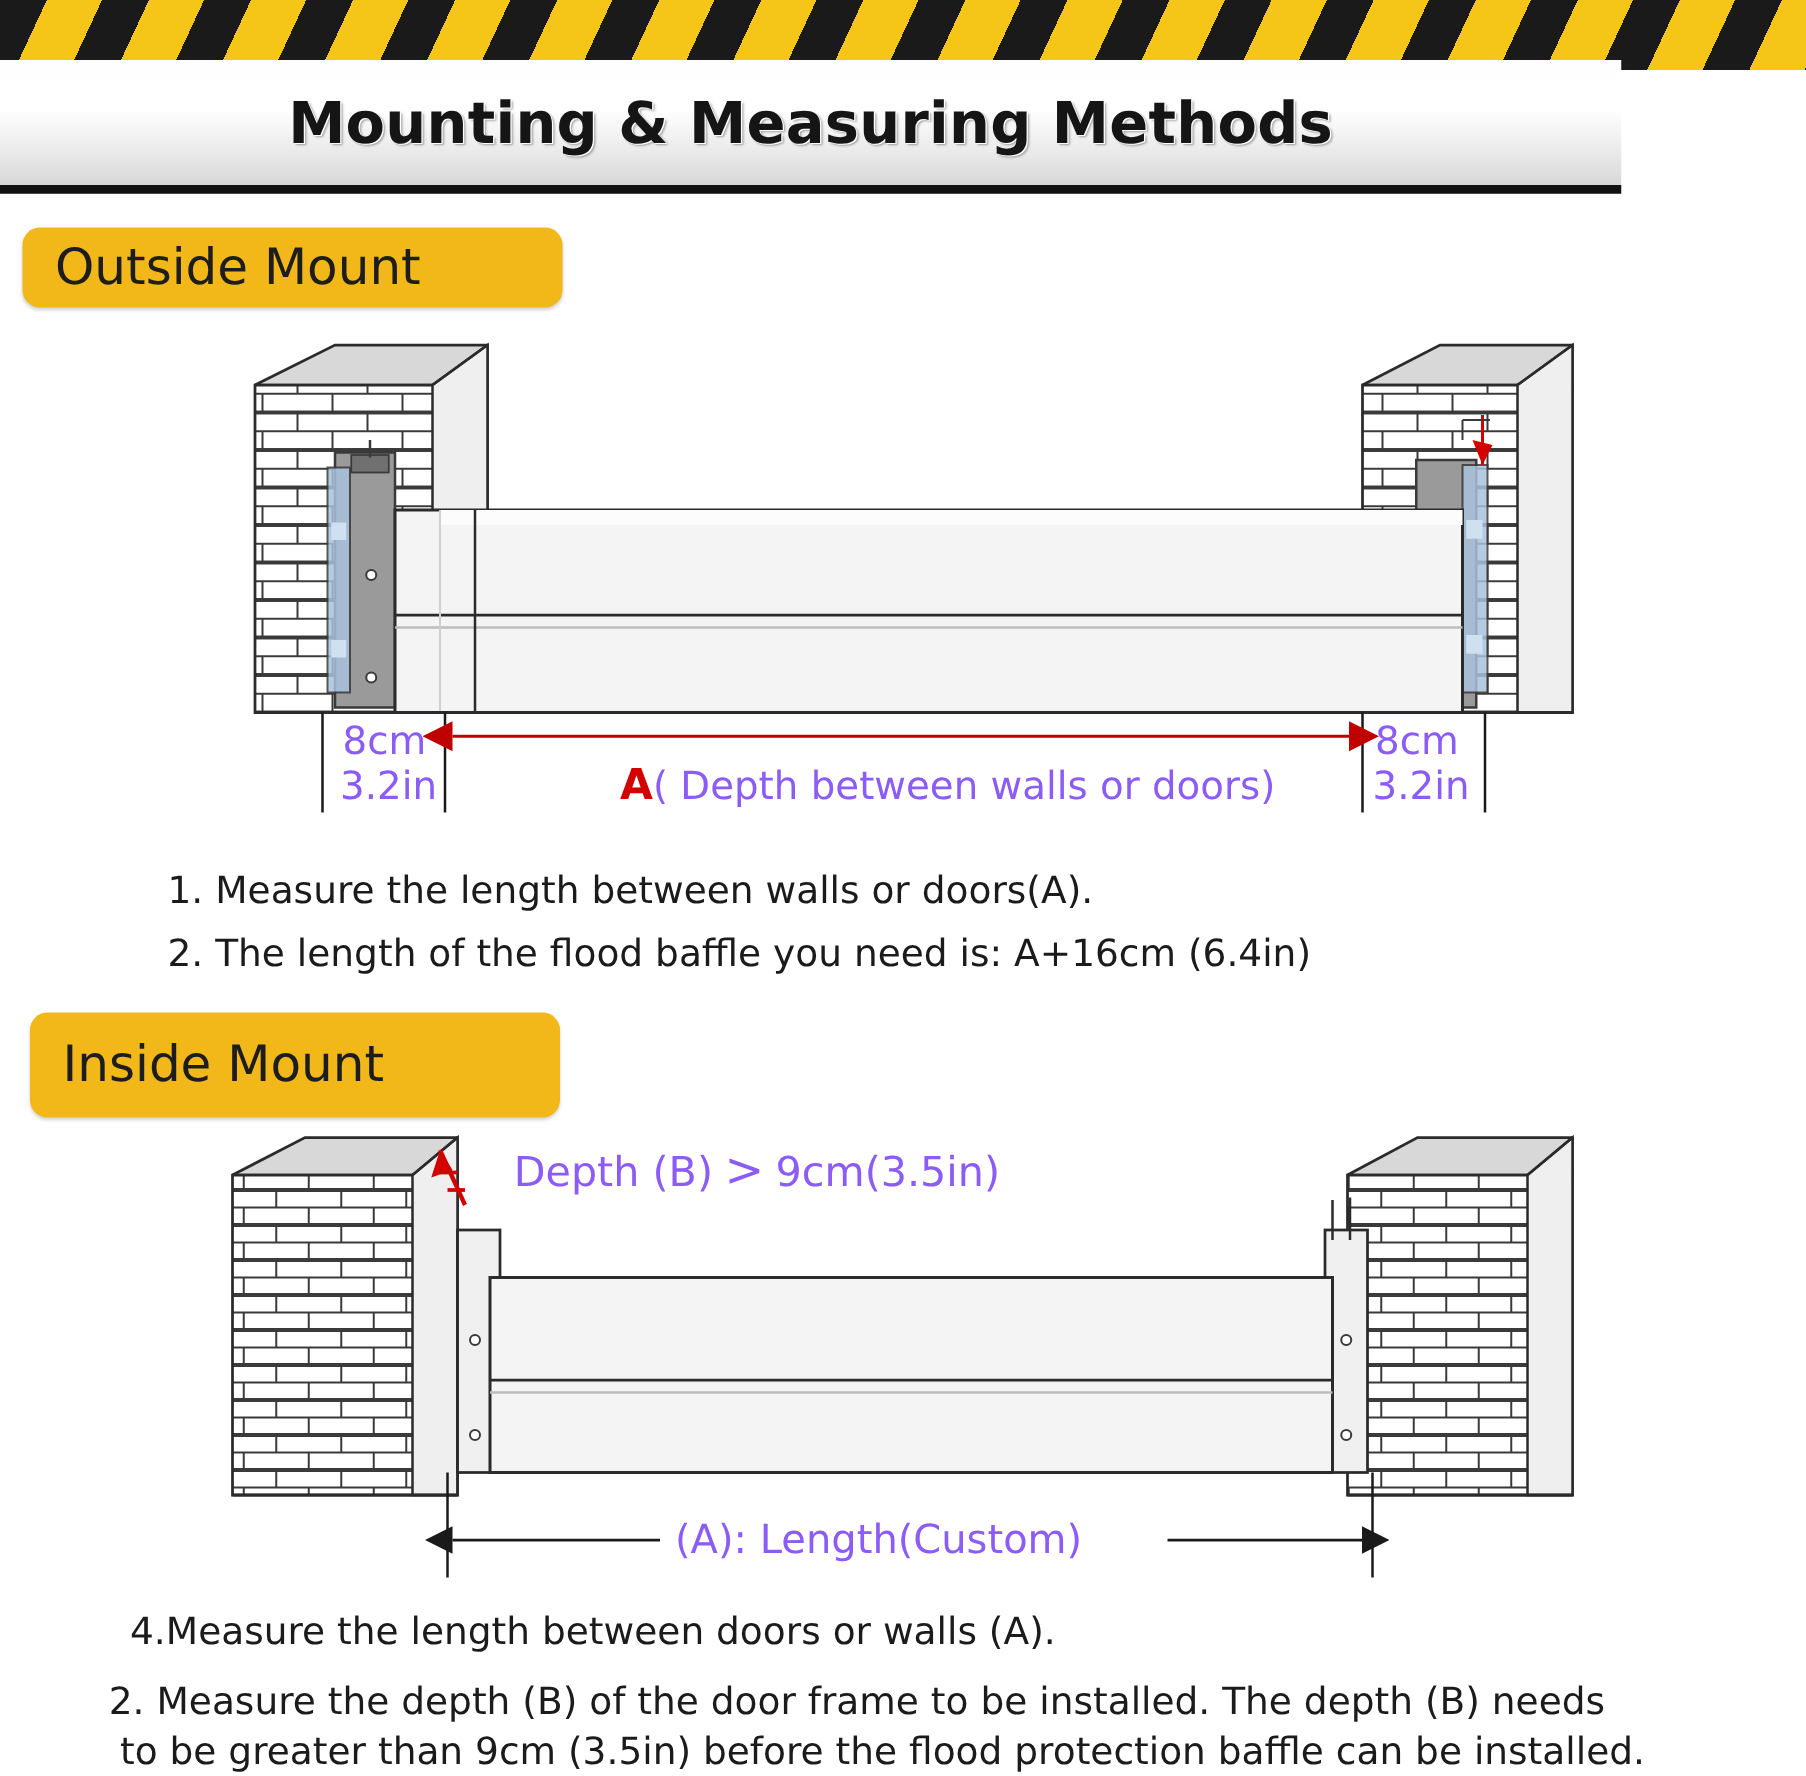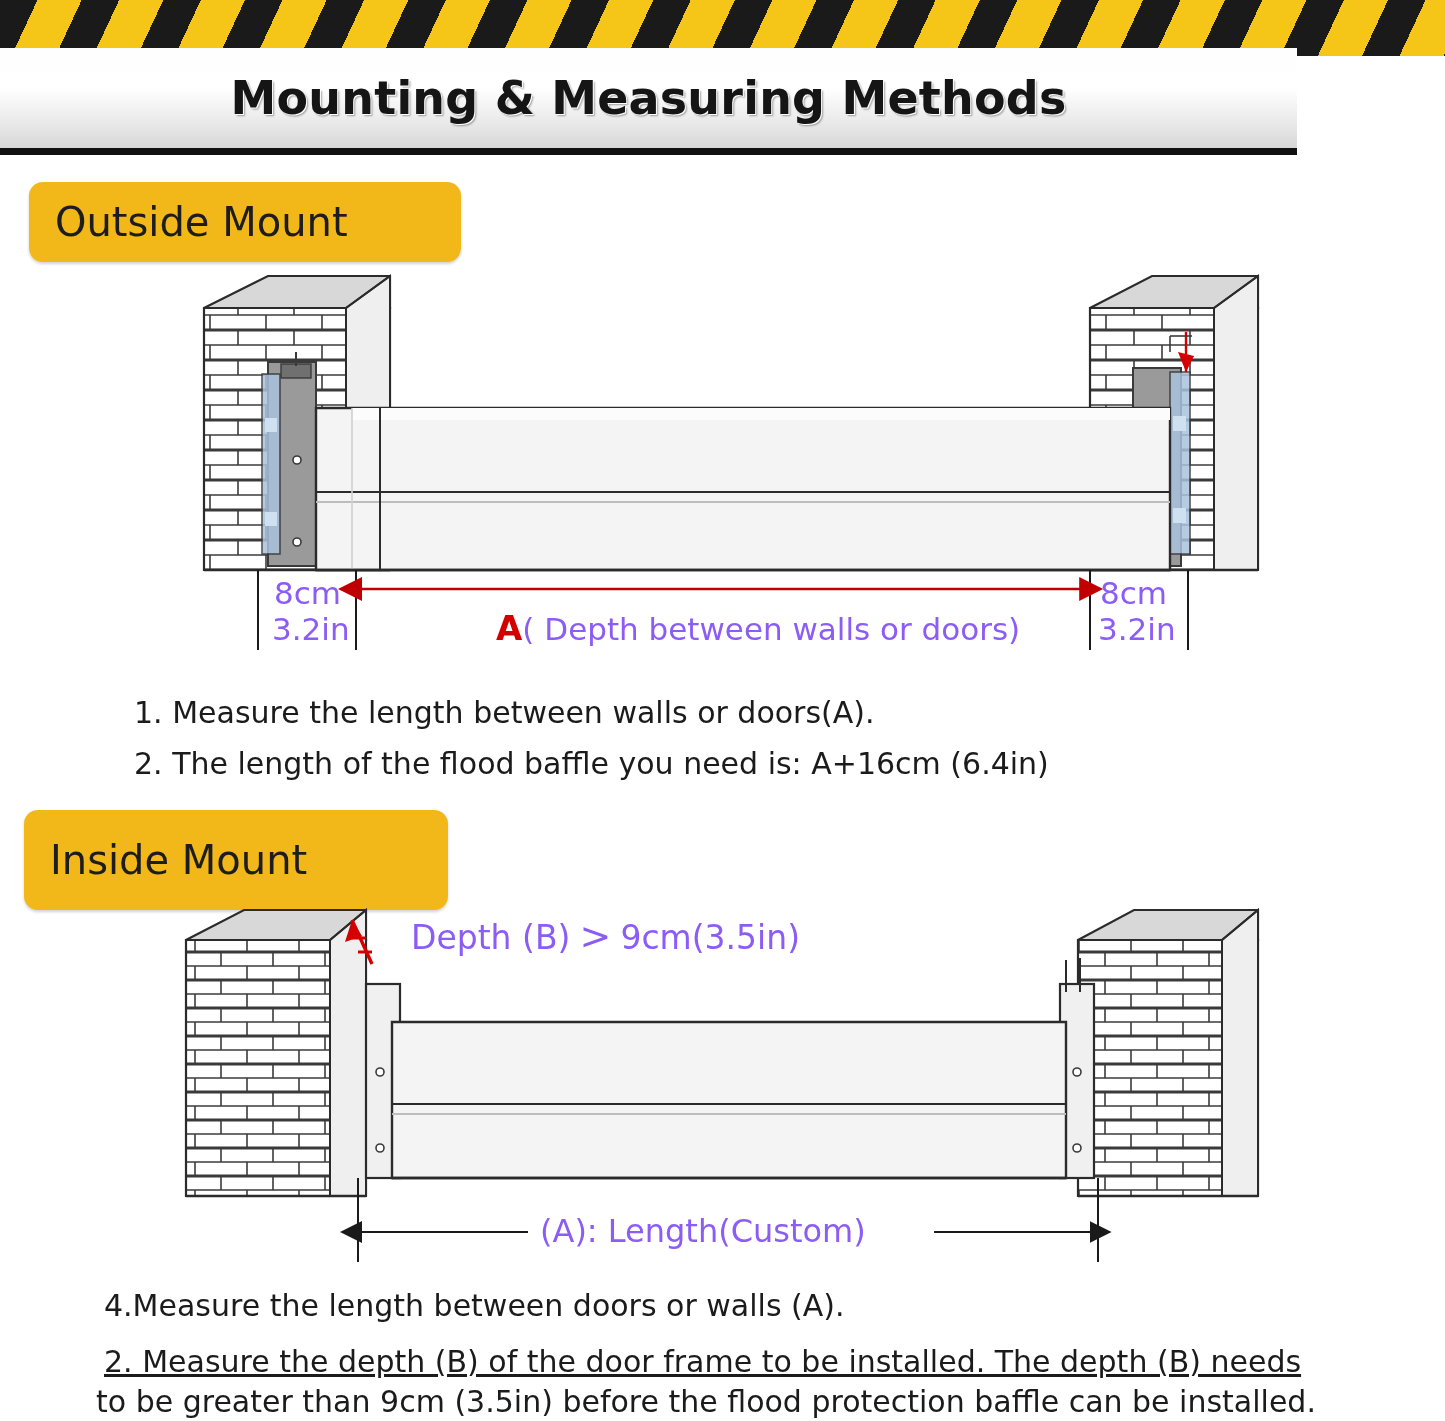--- a/index.html
+++ b/index.html
@@ -54,22 +54,22 @@
     display: flex;
     align-items: center;
     padding: 0 26px;
     box-shadow: 0 2px 3px rgba(0,0,0,0.18);
   }
   .section-pill span {
     font-size: 40px;
     color: #1d1d1d;
     font-family: "DejaVu Sans", sans-serif;
   }
-  #pill-outside { left: 29px; top: 182px; width: 380px; height: 80px; }
-  #pill-inside  { left: 24px; top: 810px; width: 372px; height: 100px; }
+  #pill-outside { left: 18px; top: 182px; width: 380px; height: 64px; }
+  #pill-inside  { left: 24px; top: 810px; width: 372px; height: 84px; }
   .dim {
     position: absolute;
     font-size: 31px;
     color: #8b5cf6;
     font-family: "DejaVu Sans", sans-serif;
     white-space: nowrap;
   }
   .redA {
     color: #d40000;
     font-weight: bold;
@@ -273,14 +273,14 @@
 
 <div style="position:absolute; left:384px; top:914px;">
   <span class="dim" style="position:static; font-size:33px;margin-left:27px;">Depth (B)</span>
   <span class="dim" style="position:static; font-size:38px; padding:0 4px;">&gt;</span>
   <span class="dim" style="position:static; font-size:33px;">9cm(3.5in)</span>
 </div>
 
 <div class="dim" style="left:540px; top:1212px; font-size:32px;">(A): Length(Custom)</div>
 
 <div class="instr" style="left:104px; top:1288px;">4.Measure the length between doors or walls (A).</div>
-<div class="instr" style="left:104px; top:1344px;text-decoration:underline;">2. Measure the depth (B) of the door frame to be installed. The depth (B) needs</div>
+<div class="instr" style="left:87px; top:1344px;">2. Measure the depth (B) of the door frame to be installed. The depth (B) needs</div>
 <div class="instr" style="left:96px; top:1384px;">to be greater than 9cm (3.5in) before the flood protection baffle can be installed.</div>
 
 </body></html>

